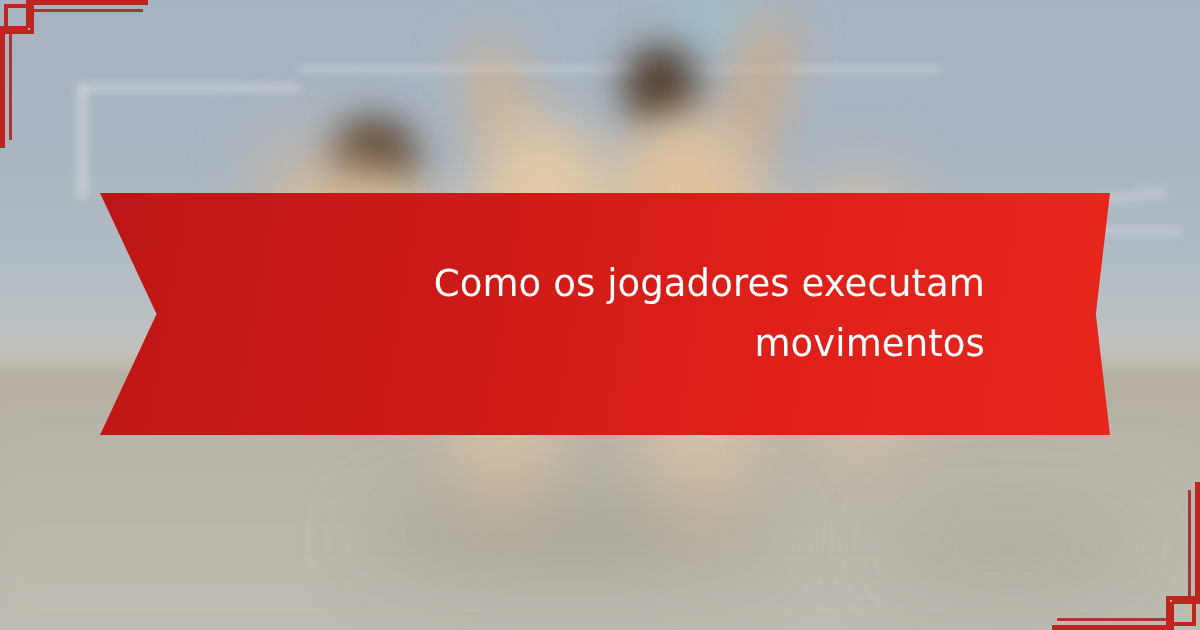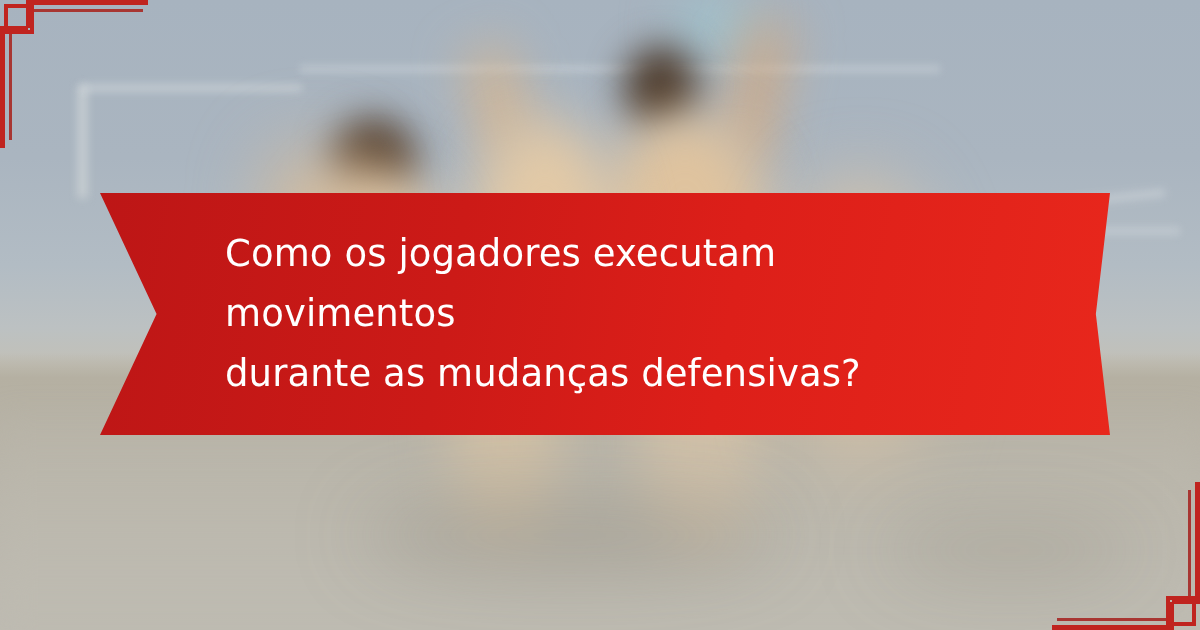--- a/index.html
+++ b/index.html
@@ -73,21 +73,21 @@
     display: flex;
     align-items: center;
     justify-content: center;
   }
   .banner-text {
     color: #ffffff;
     font-family: "DejaVu Sans", sans-serif;
     font-size: 37px;
     line-height: 1.62;
     font-weight: 400;
-    text-align: left;
+    text-align: right;
     letter-spacing: 0.1px;
     max-width: 760px;
     padding: 0 60px;
   }
 
   
   .corner { position: absolute; }
   .corner span { position: absolute; background: #c0241f; display: block; }
   .corner span.dim { background: #a83632; }
 
@@ -130,21 +130,20 @@
                 background:linear-gradient(to bottom, rgba(186,182,170,0.35), rgba(190,187,177,0.92));
                 filter:blur(16px);"></div>
 
     <div class="blob soft" style="left:360px; top:500px; width:420px; height:70px; background:rgba(120,114,100,0.30);"></div>
     <div class="blob soft" style="left:880px; top:520px; width:260px; height:60px; background:rgba(120,114,100,0.22);"></div>
   </div>
 
   <div class="banner">
     <div class="banner-text">
       <div>Como os jogadores executam movimentos</div>
-      <div>durante as mudanças defensivas?</div>
     </div>
   </div>
 
   <div class="corner c-tl">
 
     <span style="left:4px;  top:4px;  width:30px; height:4px;"></span>
     <span style="left:4px;  top:30px; width:30px; height:4px;"></span>
     <span style="left:4px;  top:4px;  width:4px;  height:30px;"></span>
     <span style="left:30px; top:4px;  width:4px;  height:30px;"></span>
 

